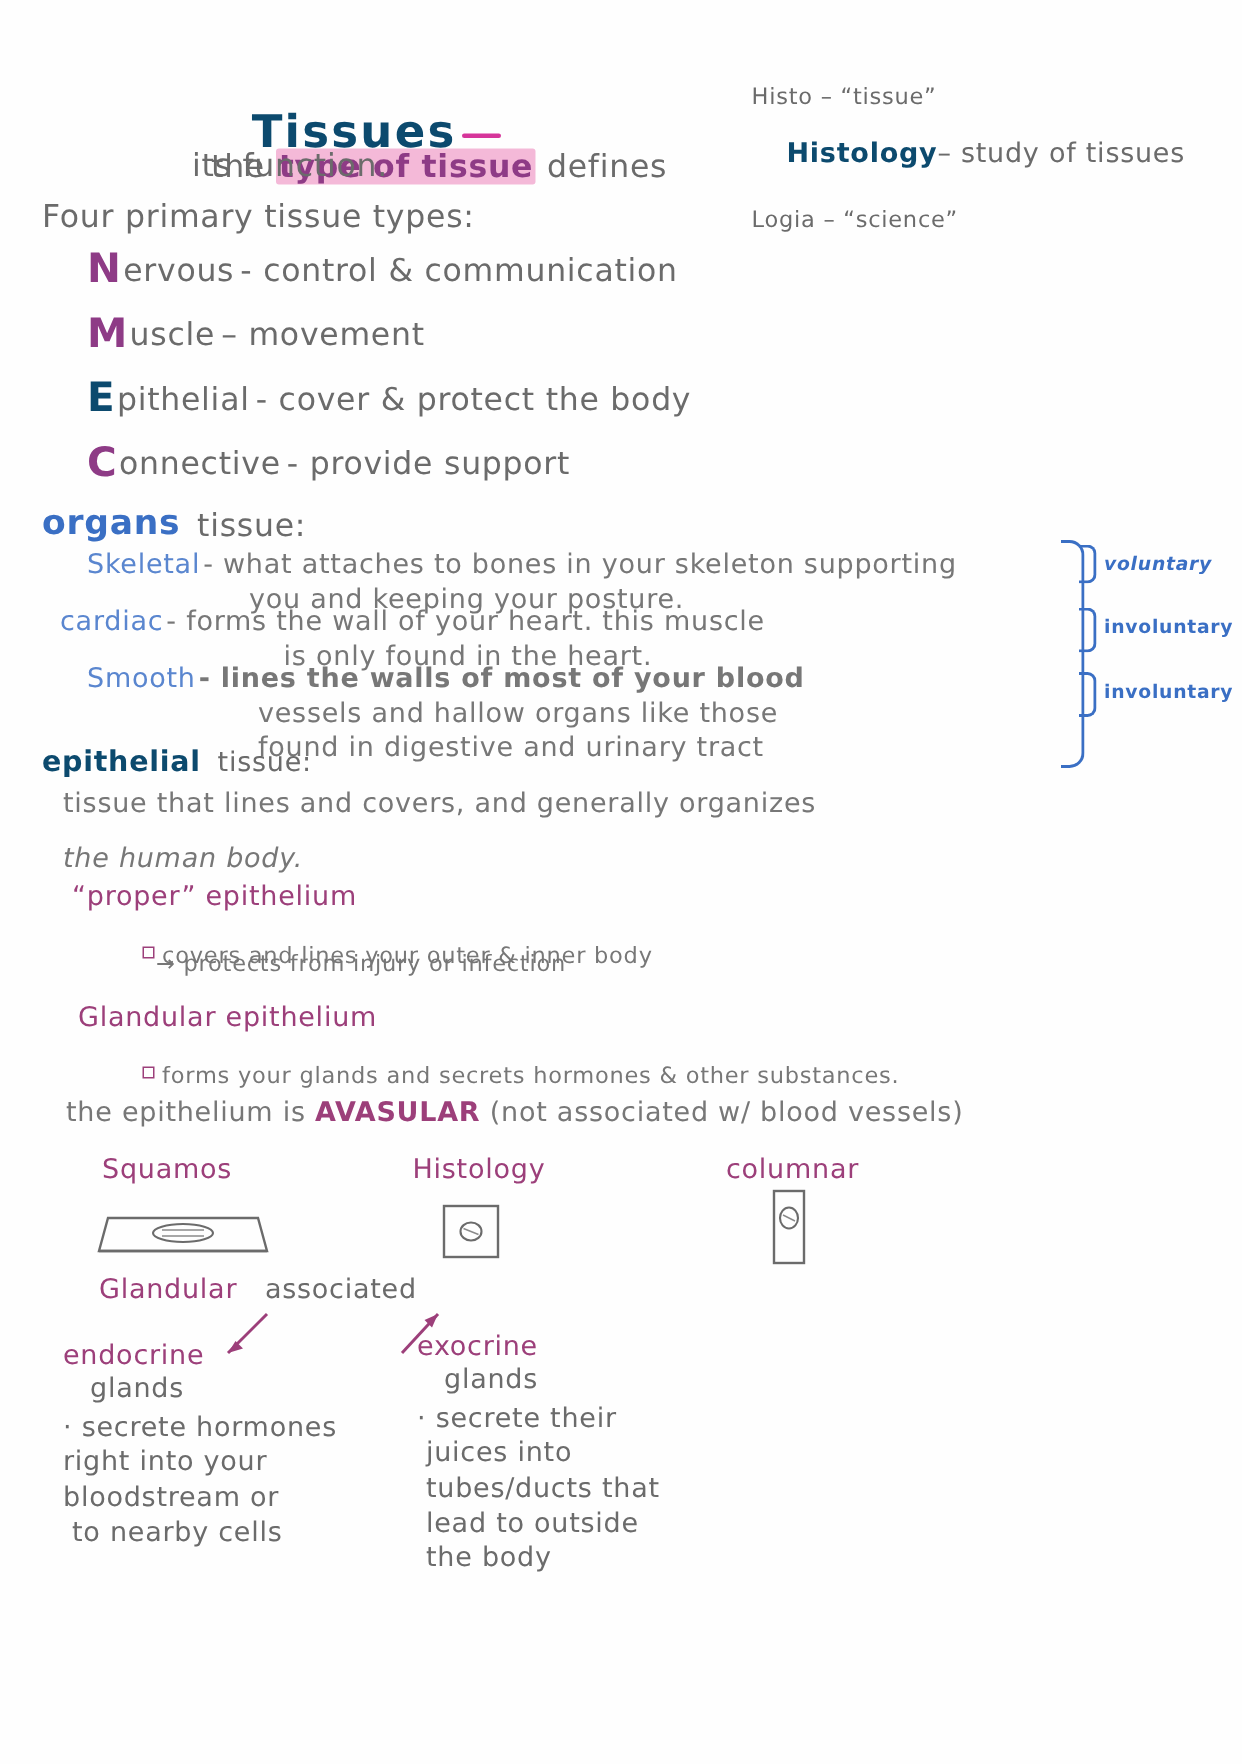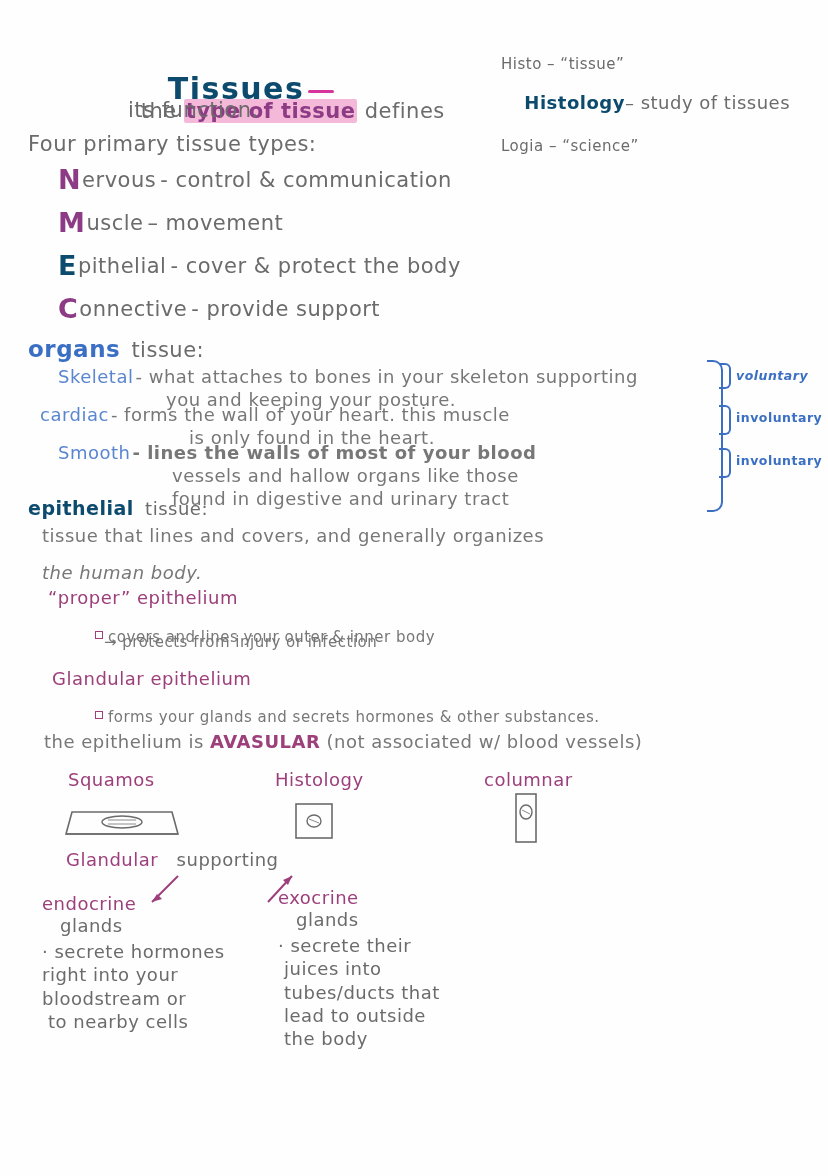--- a/index.html
+++ b/index.html
@@ -234,21 +234,21 @@
   </svg>
 
   <svg class="diagram" style="left:506px; top:790px;" width="54" height="58">
     <rect x="10" y="4" width="20" height="48" fill="none" stroke="#6b6b6b" stroke-width="1.6"></rect>
     <ellipse cx="20" cy="22" rx="6" ry="7" fill="none" stroke="#6b6b6b" stroke-width="1.4"></ellipse>
     <line x1="16" y1="20" x2="24" y2="24" stroke="#8a8a8a" stroke-width="1"></line>
   </svg>
 
   <div class="abs row" style="left:66px; top:850px;justify-content:space-between;">
     <span class="hw med c-plum">Glandular</span>
-    <span class="hw med c-grey" style="margin-left:6px;">  supporting</span>
+    <span class="hw med c-grey" style="margin-left:6px;">  associated</span>
   </div>
 
   <svg class="arrow-svg" style="left:138px; top:872px;" width="50" height="38">
     <line x1="40" y1="4" x2="14" y2="30" stroke="#9c3f7a" stroke-width="2"></line>
     <path d="M14,30 L24,27 L19,22 Z" fill="#9c3f7a"></path>
   </svg>
   <svg class="arrow-svg" style="left:258px; top:872px;" width="50" height="38">
     <line x1="10" y1="30" x2="34" y2="4" stroke="#9c3f7a" stroke-width="2"></line>
     <path d="M34,4 L25,8 L30,13 Z" fill="#9c3f7a"></path>
   </svg>

